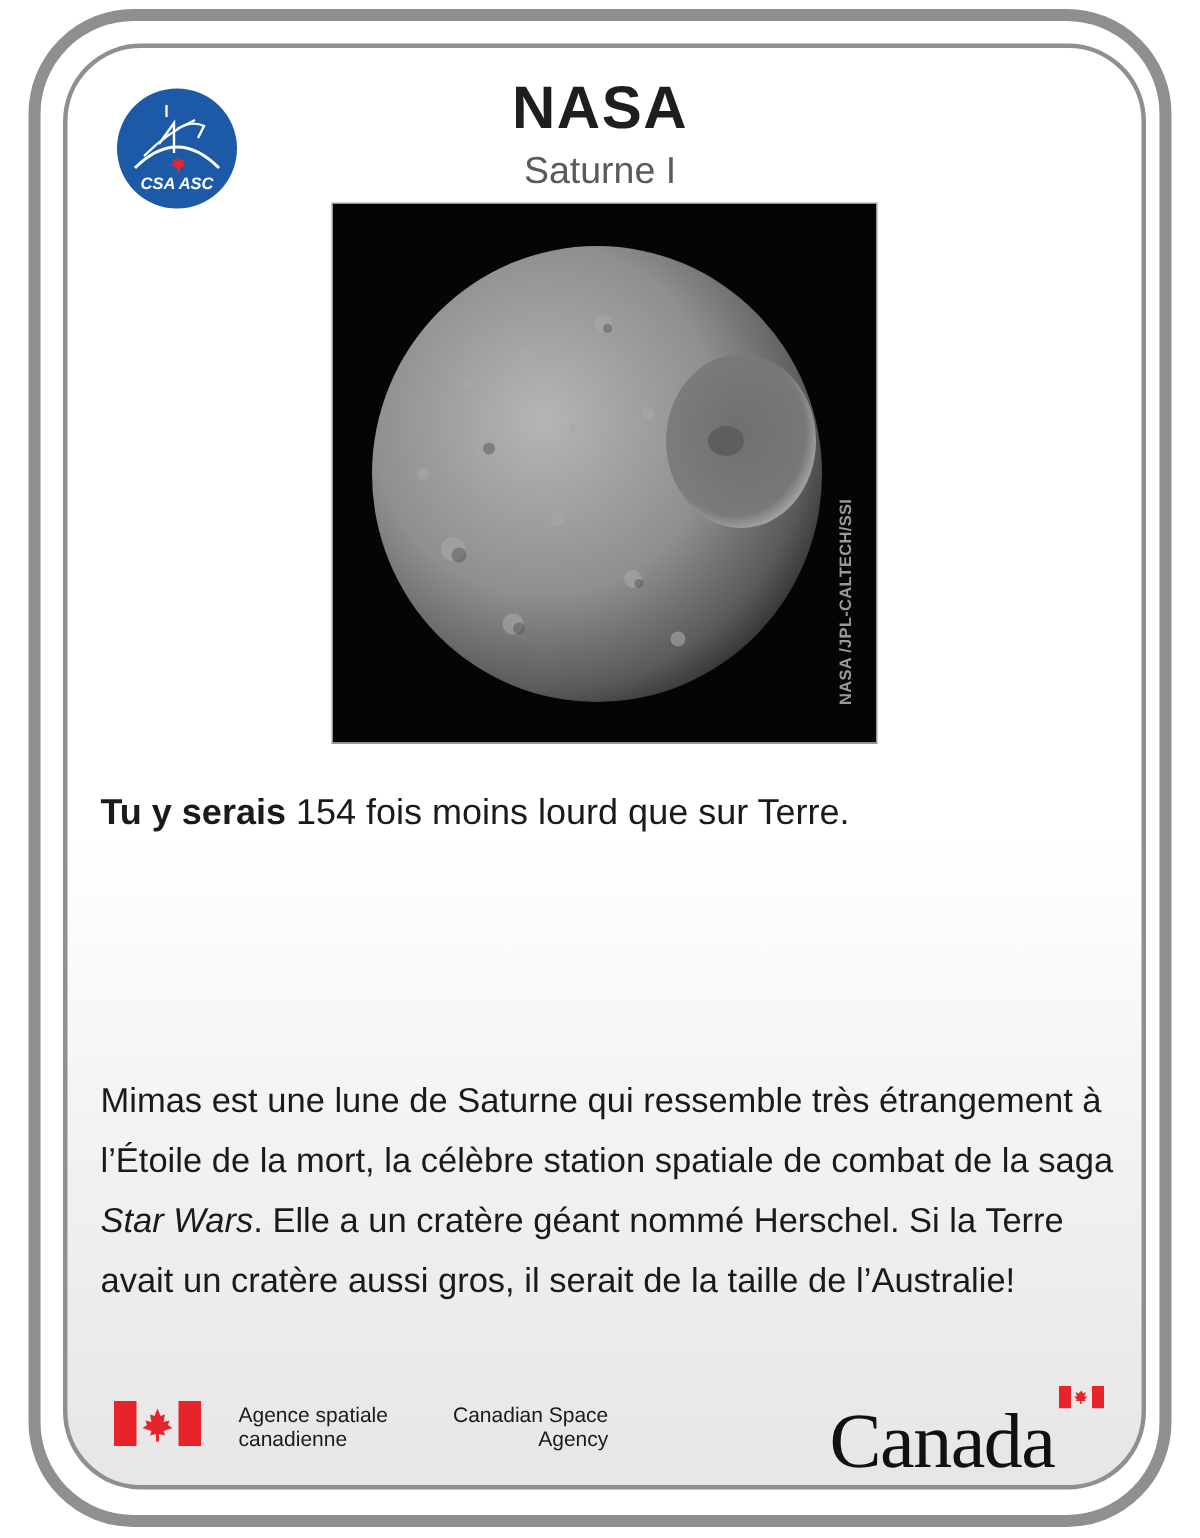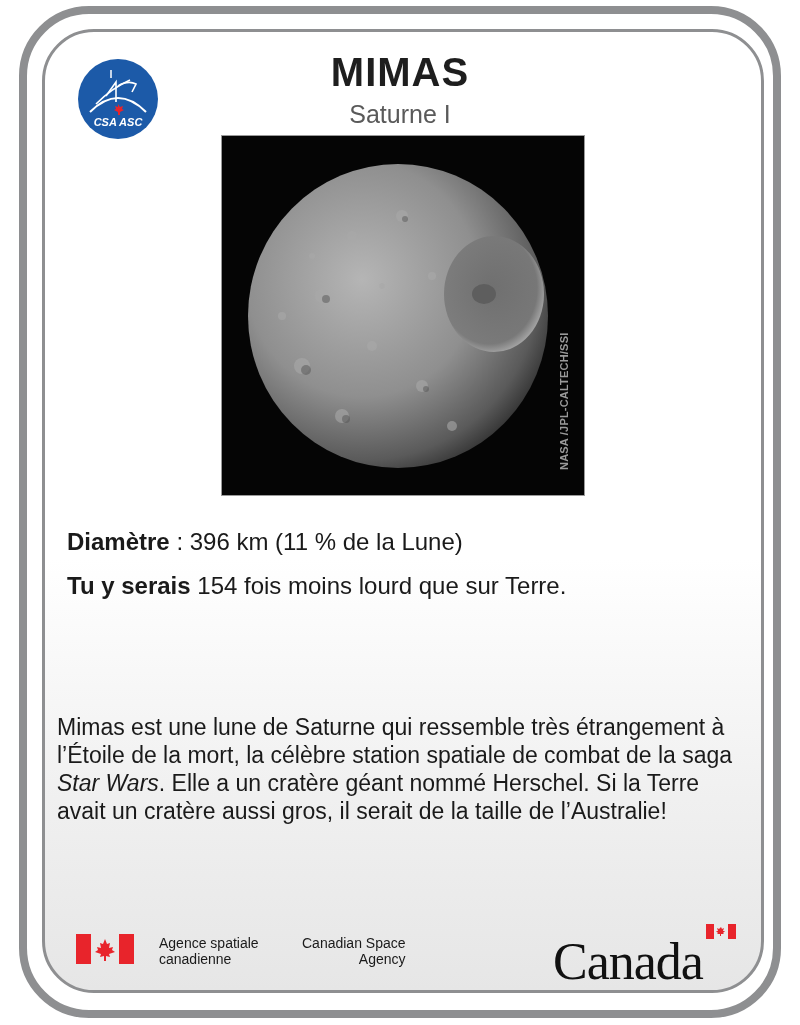--- a/index.html
+++ b/index.html
@@ -15,21 +15,21 @@
            font-weight:bold; font-size:40px; color:#1e1e1e; letter-spacing:1px; }
   .subtitle { position:absolute; left:0; width:800px; top:100px; text-align:center;
               font-weight:normal; font-size:25px; color:#5a5a5a; }
   .photo { position:absolute; left:222px; top:136px; width:362px; height:359px; background:#050505;
            outline:1px solid #9a9a9a; overflow:hidden; }
   .credit { position:absolute; left:558px; top:470px; transform-origin:left top; transform:rotate(-90deg);
             font-size:11px; font-weight:bold; color:#9a9a9a; white-space:nowrap; letter-spacing:0.2px; }
   .facts { position:absolute; left:67px; top:520px; width:680px; font-size:24px; color:#1a1a1a; line-height:44px; }
   .facts .row { white-space:nowrap; }
   .facts b { font-weight:bold; }
-  .desc { position:absolute; left:57px; top:713px; width:680px; font-size:23px; color:#1a1a1a; line-height:28px; }
+  .desc { position:absolute; left:67px; top:713px; width:680px; font-size:23px; color:#1a1a1a; line-height:40px; }
   .footer-flag { position:absolute; left:76px; top:934px; width:58px; height:30px; }
   .agency-fr { position:absolute; left:159px; top:935px; font-size:14px; color:#1a1a1a; line-height:16px; }
   .agency-en { position:absolute; left:302px; top:935px; font-size:14px; color:#1a1a1a; line-height:16px;text-align:right; }
   .wordmark { position:absolute; left:553px; top:915px; font-family:Liberation Serif, serif; font-size:52px; color:#111; letter-spacing:-1px;margin-top:17px; }
   .wordmark-flag { position:absolute; left:706px; top:924px; width:30px; height:15px; }
 </style>
 </head>
 <body>
 
 <div class="outer-frame"></div>
@@ -39,21 +39,21 @@
   <circle cx="42" cy="41" r="40" fill="#1c5aa8"></circle>
   <path d="M14 54 Q42 26 70 54" stroke="#fff" stroke-width="2" fill="none"></path>
   <path d="M20 46 Q36 30 54 22" stroke="#fff" stroke-width="1.6" fill="none"></path>
   <path d="M30 38 L40 24 L40 44" stroke="#fff" stroke-width="1.6" fill="none"></path>
   <path d="M42 28 Q52 22 60 26 L56 34" stroke="#fff" stroke-width="1.6" fill="none"></path>
   <line x1="35" y1="12" x2="35" y2="20" stroke="#fff" stroke-width="1.5"></line>
   <path d="M42 46 l2 3 l3 -1 l-1 3 l2 1 l-4 2 l0 3 l-2 0 l0 -3 l-4 -2 l2 -1 l-1 -3 l3 1 z" fill="#e8242b"></path>
   <text x="42" y="68" text-anchor="middle" font-family="Liberation Sans, sans-serif" font-weight="bold" font-style="italic" font-size="11" fill="#fff">CSA ASC</text>
 </svg>
 
-<div class="title">MIMAS</div>
+<div class="title">NASA</div>
 <div class="subtitle">Saturne I</div>
 
 <div class="photo">
   <svg width="362" height="359" viewBox="0 0 362 359">
     <defs>
       <radialGradient id="moonGrad" cx="38%" cy="38%" r="70%">
         <stop offset="0%" stop-color="#b5b5b5"></stop>
         <stop offset="55%" stop-color="#8f8f8f"></stop>
         <stop offset="85%" stop-color="#5a5a5a"></stop>
         <stop offset="100%" stop-color="#2a2a2a"></stop>
@@ -86,21 +86,20 @@
         <circle cx="84" cy="234" r="5"></circle>
         <circle cx="124" cy="283" r="4"></circle>
       <circle cx="204" cy="253" r="3"></circle>
         <circle cx="183" cy="83" r="3"></circle>
     </g>
   </svg>
 </div>
 <div class="credit">NASA /JPL-CALTECH/SSI</div>
 
 <div class="facts">
-  <div class="row"><b>Diamètre</b><span> : </span><span>396 km (11 % de la Lune)</span></div>
   <div class="row"><b>Tu y serais</b><span> </span><span>154 fois moins lourd que sur Terre.</span></div>
 </div>
 
 <div class="desc"><span>Mimas est une lune de Saturne qui ressemble très étrangement à l’Étoile de la mort, la célèbre station spatiale de combat de la saga </span><i>Star Wars</i><span>. Elle a un cratère géant nommé Herschel. Si la Terre avait un cratère aussi gros, il serait de la taille de l’Australie!</span></div>
 
 <svg class="footer-flag" viewBox="0 0 58 30">
   <rect x="0" y="0" width="15" height="30" fill="#e8242b"></rect>
   <rect x="43" y="0" width="15" height="30" fill="#e8242b"></rect>
   <path d="M29 5 l2 5 l3 -1 l-1 5 l4 -1 l-1 3 l3 2 l-6 2 l1 3 l-4 -1 l0 5 l-2 0 l0 -5 l-4 1 l1 -3 l-6 -2 l3 -2 l-1 -3 l4 1 l-1 -5 l3 1 z" fill="#e8242b"></path>
 </svg>

